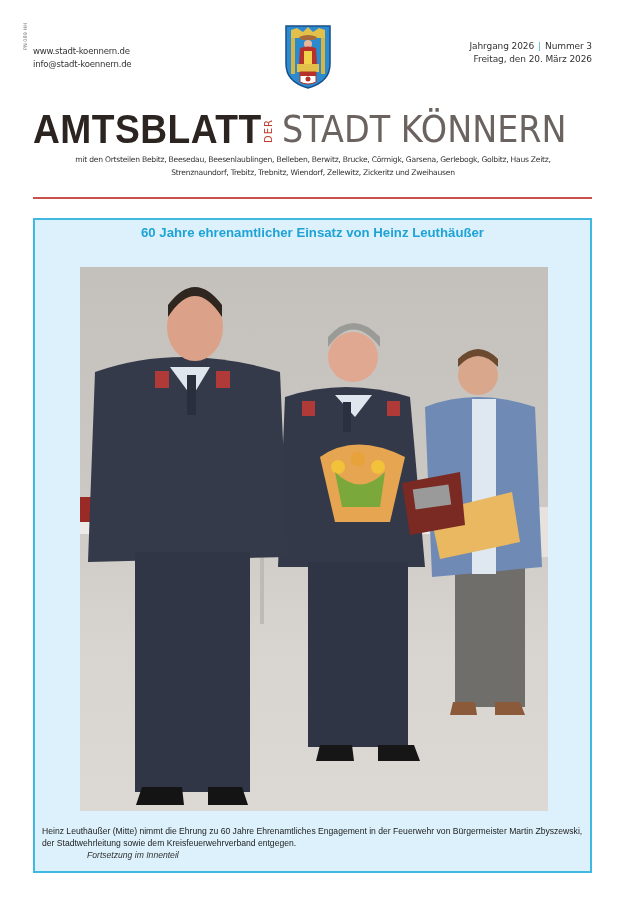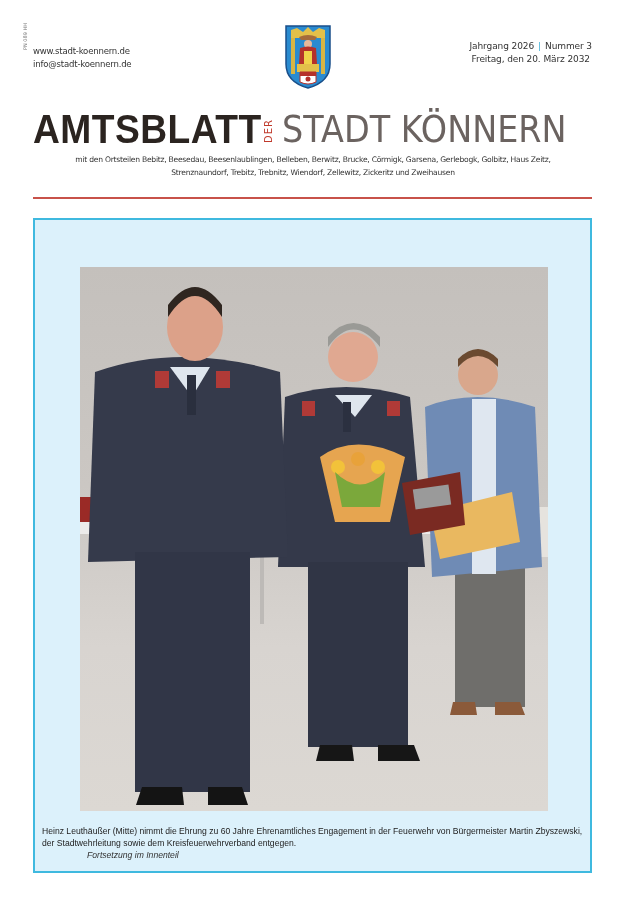--- a/index.html
+++ b/index.html
@@ -8,21 +8,21 @@
 
   .pn-code { position: absolute; left: 22px; top: 22px; font-size: 5px; color: #777;
              transform: rotate(-90deg); transform-origin: left top; white-space: nowrap;
              font-family: "DejaVu Sans", sans-serif; top: 50px; }
   .contact { position: absolute; left: 33px; top: 44px; font-family: "DejaVu Sans Condensed", "DejaVu Sans", sans-serif;
              font-size: 9.5px; line-height: 13px; color: #333; letter-spacing: -0.2px; }
   .contact div { white-space: nowrap; }
 
   .crest { position: absolute; left: 283px; top: 24px; width: 50px; height: 66px; }
 
-  .issue { position: absolute; right: 33px; top: 40px; text-align: center; font-family: "DejaVu Sans", sans-serif;
+  .issue { position: absolute; right: 33px; top: 40px; text-align: right; font-family: "DejaVu Sans", sans-serif;
            font-size: 9px; line-height: 13px; color: #333; letter-spacing: -0.1px; }
   .issue .sep { color: #3fb0d8; margin: 0 4px; }
 
   .masthead { position: absolute; left: 33px; top: 107px; width: 560px; height: 44px; white-space: nowrap; }
   .mast-amts { position: absolute; left: 0; top: 0; font-family: "Liberation Sans", sans-serif; font-weight: bold;
                font-size: 40px; line-height: 44px; color: #2b2420; letter-spacing: 0.5px; transform: scaleX(0.93); transform-origin: left; }
   .mast-der { position: absolute; left: 229px; top: 6px; width: 12px; height: 36px; }
   .mast-der span { position: absolute; left: 50%; top: 50%; transform: translate(-50%,-50%) rotate(-90deg);
                    font-size: 10px; color: #c0392b; letter-spacing: 1px; white-space: nowrap; font-family: "DejaVu Sans", sans-serif; font-weight: normal; }
   .mast-stadt { position: absolute; left: 249px; top: 0; font-family: "DejaVu Sans", sans-serif; font-weight: normal;
@@ -69,40 +69,41 @@
     <path d="M17 48 H33 V58 Q25 62 17 58 Z" fill="#ffffff" stroke="#b5312a" stroke-width="1"></path>
     <rect x="17" y="48" width="16" height="4" fill="#b5312a"></rect>
     <circle cx="25" cy="55" r="2.5" fill="#b5312a"></circle>
   </svg>
 </div>
 
 <div class="issue">
   <div>
     <span>Jahrgang 2026</span><span class="sep">|</span><span>Nummer 3</span>
   </div>
-  <div>Freitag, den 20. März 2032</div>
+  <div>Freitag, den 20. März 2026</div>
 </div>
 
 <div class="masthead">
   <div class="mast-amts">AMTSBLATT</div>
   <div class="mast-der">
       <span>DER</span>
     </div>
   <div class="mast-stadt">STADT KÖNNERN</div>
 </div>
 
 <div class="districts">
   <div>mit den Ortsteilen Bebitz, Beesedau, Beesenlaublingen, Belleben, Berwitz, Brucke, Cörmigk, Garsena, Gerlebogk, Golbitz, Haus Zeitz,</div>
   <div>Strenznaundorf, Trebitz, Trebnitz, Wiendorf, Zellewitz, Zickeritz und Zweihausen</div>
 </div>
 
 <div class="rule"></div>
 
 <div class="feature">
   <div class="feature-title">
+    <div>60 Jahre ehrenamtlicher Einsatz von Heinz Leuthäußer</div>
   </div>
 
   <div class="photo" title="Drei Männer, zwei in Feuerwehr-Uniform, der mittlere mit Blumenstrauß, Ehrenplakette und Urkunde">
     <svg width="468" height="544" viewBox="0 0 468 544">
 
       <rect x="0" y="230" width="30" height="30" fill="#9a2a26"></rect>
       <rect x="0" y="255" width="468" height="12" fill="#ecebea"></rect>
       <rect x="180" y="267" width="4" height="90" fill="#bdbab7"></rect>
       <rect x="445" y="240" width="23" height="50" fill="#e6e3de"></rect>
 

